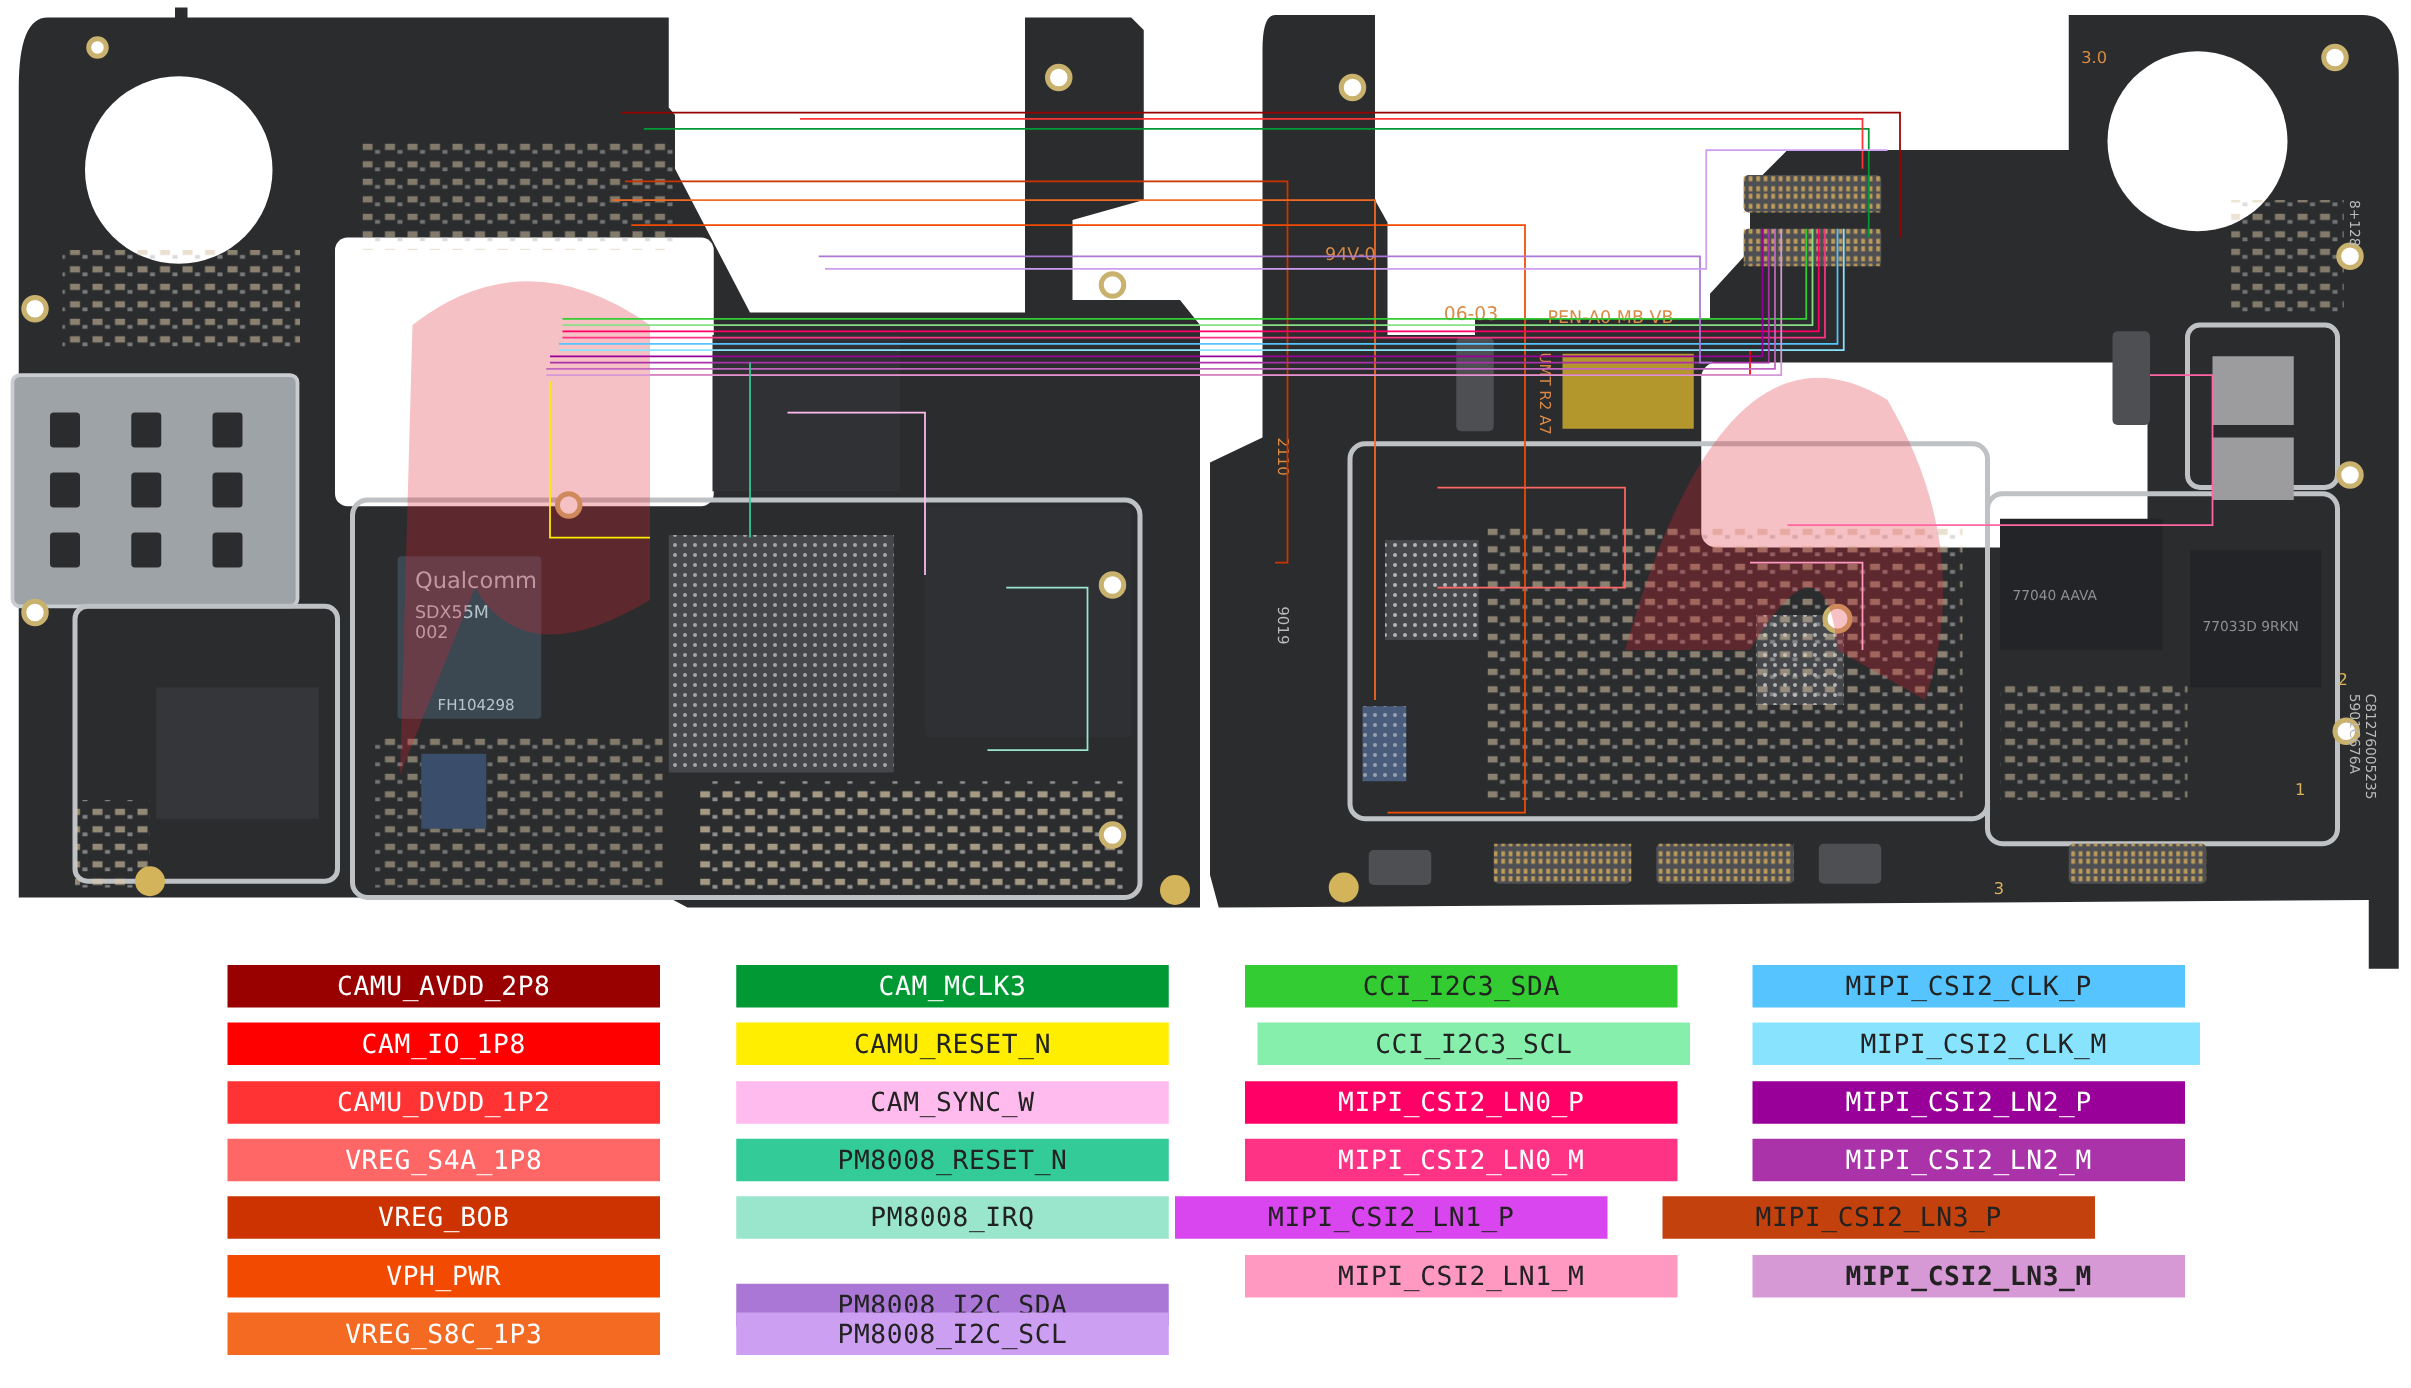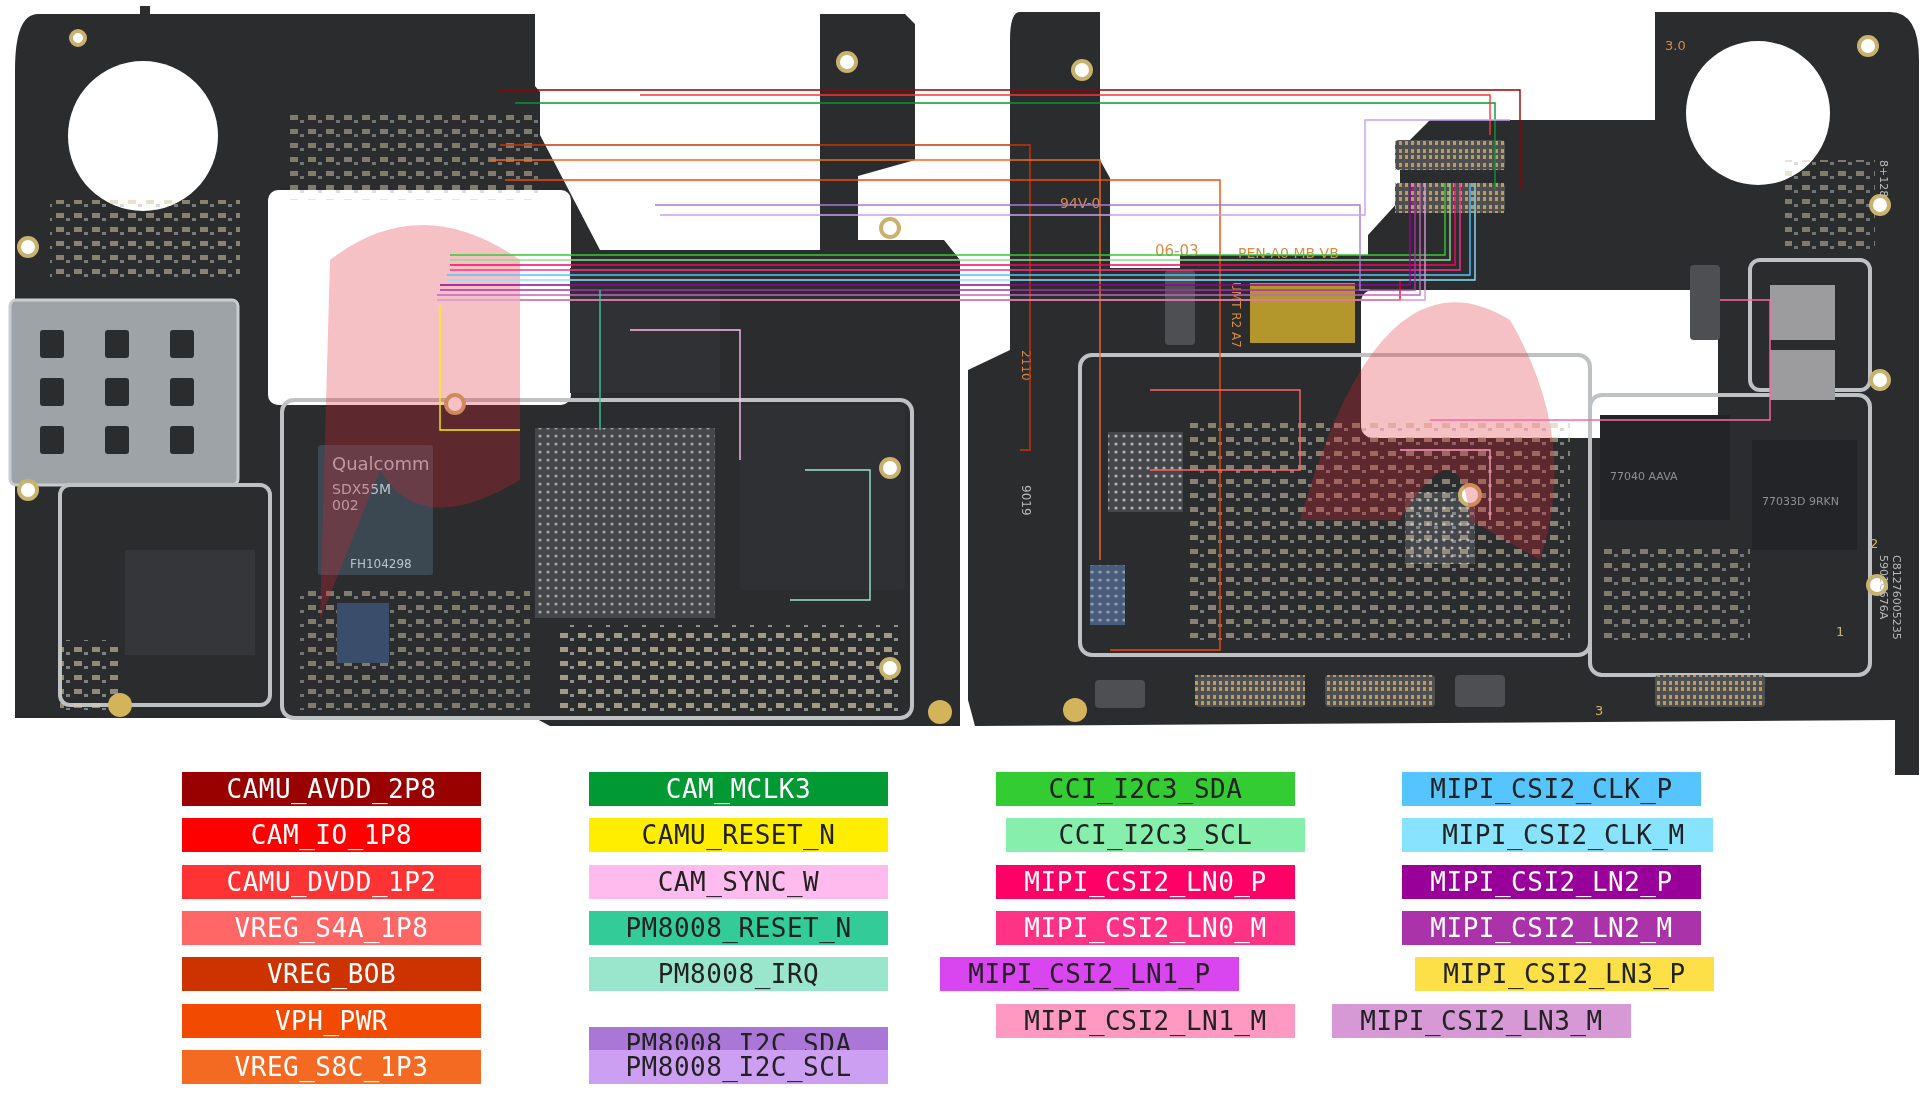--- a/index.html
+++ b/index.html
@@ -1,19 +1,19 @@
 <!DOCTYPE html>
 <html><head>
 <meta charset="utf-8">
 <style>
   html,body{margin:0;padding:0;background:#ffffff;}
   body{width:1929px;height:1110px;position:relative;overflow:hidden;font-family:"DejaVu Sans Mono","Liberation Mono",monospace;}
   #stage{position:absolute;left:0;top:0;width:1929px;height:1110px;}
   svg#boards{position:absolute;left:0;top:0;}
-  .legend-item{position:absolute;width:299px;height:34px;display:flex;align-items:center;justify-content:center;font-size:26px;letter-spacing:0.5px;}
+  .legend-item{position:absolute;width:346px;height:34px;display:flex;align-items:center;justify-content:center;font-size:21px;letter-spacing:0.5px;}
   .chip-text{font-family:"DejaVu Sans","Liberation Sans",sans-serif;}
 </style>
 </head>
 <body>
 
 <div id="stage">
   <svg id="boards" width="1929" height="780" viewBox="0 0 1929 780">
     <defs>
       <pattern id="dots" width="8" height="8" patternUnits="userSpaceOnUse">
         <circle cx="4" cy="4" r="1.6" fill="#cfcfcf"></circle>
@@ -257,20 +257,20 @@
       </div>
       <div class="legend-item" style="left: 1402px; top: 818.3px; background: rgb(136, 227, 255); color: rgb(34, 34, 34); padding-left: 12px;">
         <span>MIPI_CSI2_CLK_M</span>
       </div>
       <div class="legend-item" style="left: 1402px; top: 864.6px; background: rgb(153, 0, 153); color: rgb(255, 255, 255);">
         <span>MIPI_CSI2_LN2_P</span>
       </div>
       <div class="legend-item" style="left: 1402px; top: 910.9px; background: rgb(170, 51, 170); color: rgb(255, 255, 255);">
         <span>MIPI_CSI2_LN2_M</span>
       </div>
-      <div class="legend-item" style="left: 1415px; top: 957.2px; background: #fde047; color: rgb(34, 34, 34);">
+      <div class="legend-item" style="left: 1330px; top: 957.2px; background: #c2410c; color: rgb(34, 34, 34);">
         <span>MIPI_CSI2_LN3_P</span>
       </div>
-      <div class="legend-item" style="left: 1332px; top: 1003.5px; background: rgb(214, 153, 214); color: rgb(34, 34, 34);">
+      <div class="legend-item" style="left: 1402px; top: 1003.5px; background: rgb(214, 153, 214); color: rgb(34, 34, 34); font-weight: bold;">
         <span>MIPI_CSI2_LN3_M</span>
       </div>
     </div>
 </div>
 
 </body></html>

